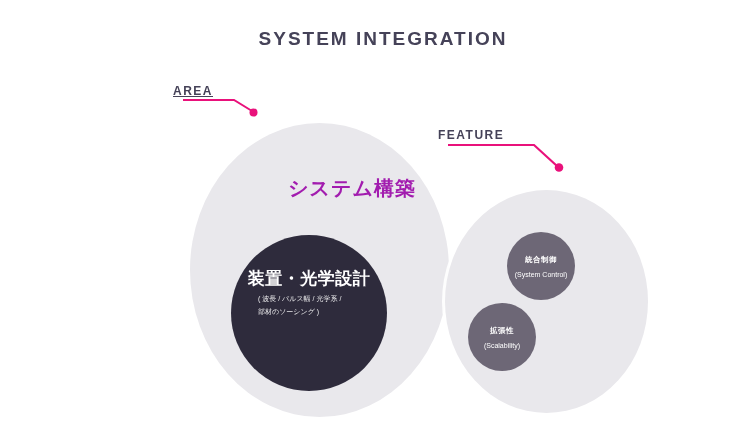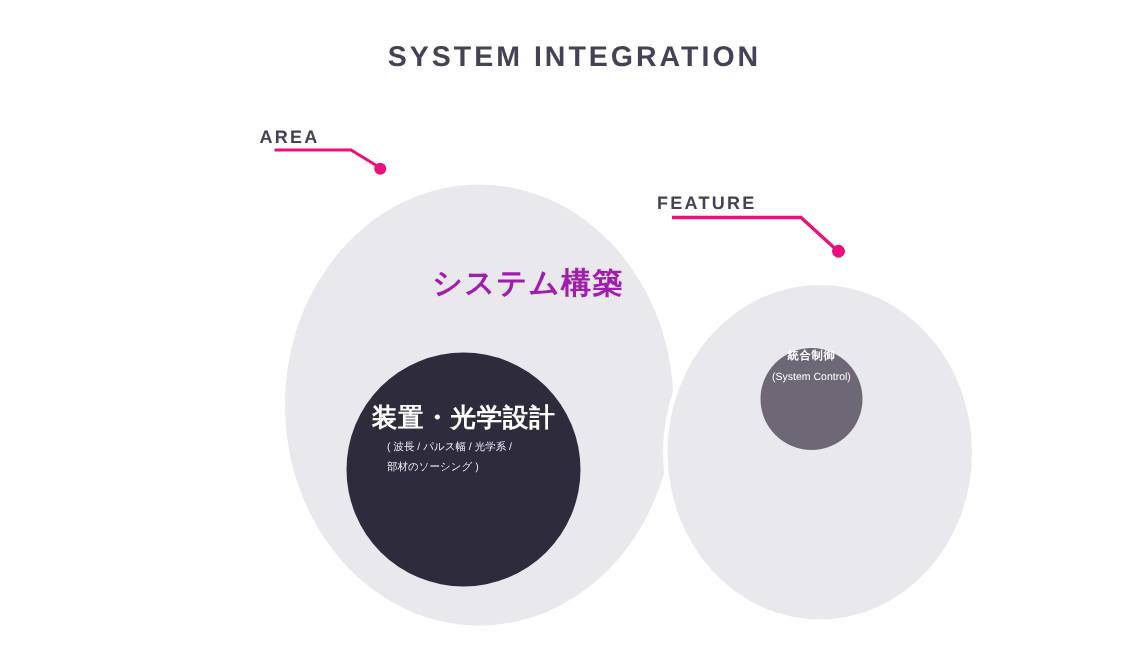--- a/index.html
+++ b/index.html
@@ -11,21 +11,21 @@
     margin-left:20px;
   }
   .title {
     position:absolute; left:0; top:28px; width:726px; text-align:center;
     font-size:19px; font-weight:bold; letter-spacing:2px; color:#454258;
   }
   .callout {
     position:absolute; font-size:12px; font-weight:bold; letter-spacing:1.5px;
     color:#454258; z-index:6;
   }
-  .callout-area    { left:153px; top:84px; }
+  .callout-area    { left:153px; top:84px;text-decoration:underline; }
   .callout-feature { left:418px; top:128px; }
   .pointers {
     position:absolute; left:0; top:0; width:752px; height:432px;
     z-index:5; pointer-events:none;
   }
   .ellipse { position:absolute; border-radius:50%; background:#E9E8EC; }
   .ellipse-area    { left:170px; top:123px; width:259px; height:294px; z-index:1; }
   .ellipse-feature { left:425px; top:190px; width:203px; height:223px; z-index:2;
                      box-shadow:0 0 0 3px rgba(255,255,255,0.9); }
   .area-heading {
@@ -44,21 +44,21 @@
     position:absolute; left:0; top:32px; width:100%; text-align:center;
     font-size:17px; font-weight:bold; letter-spacing:0.5px; color:#ffffff;
   }
   .dark-sub {
     position:absolute; left:27px; top:57px; text-align:left;
     font-size:7px; line-height:13px; color:rgba(255,255,255,0.92);
   }
   .feature-circle {
     position:absolute; width:68px; height:68px; border-radius:50%;
     background:#6D6776; color:#ffffff; z-index:4;
-    display:flex; flex-direction:column; align-items:center; 
+    display:flex; flex-direction:column; align-items:center; justify-content:center;
     gap:6px; text-align:center;
   }
   .fc-top   { left:487px; top:232px; }
   .fc-left  { left:448px; top:303px; }
   .fc-right { left:529px; top:303px; }
   .fc-jp { font-size:7.5px; font-weight:bold; letter-spacing:0.5px; }
   .fc-en { font-size:7px; }
 </style>
 </head>
 <body>
@@ -93,15 +93,19 @@
     </div>
   </div>
 
   <div class="ellipse ellipse-feature"></div>
 
   <div class="feature-circle fc-top">
     <div class="fc-jp">統合制御</div>
     <div class="fc-en">(System Control)</div>
   </div>
 
+  <div class="feature-circle fc-left">
+    <div class="fc-jp">拡張性</div>
+    <div class="fc-en">(Scalability)</div>
+  </div>
 
 
 </div>
 
 </body></html>

